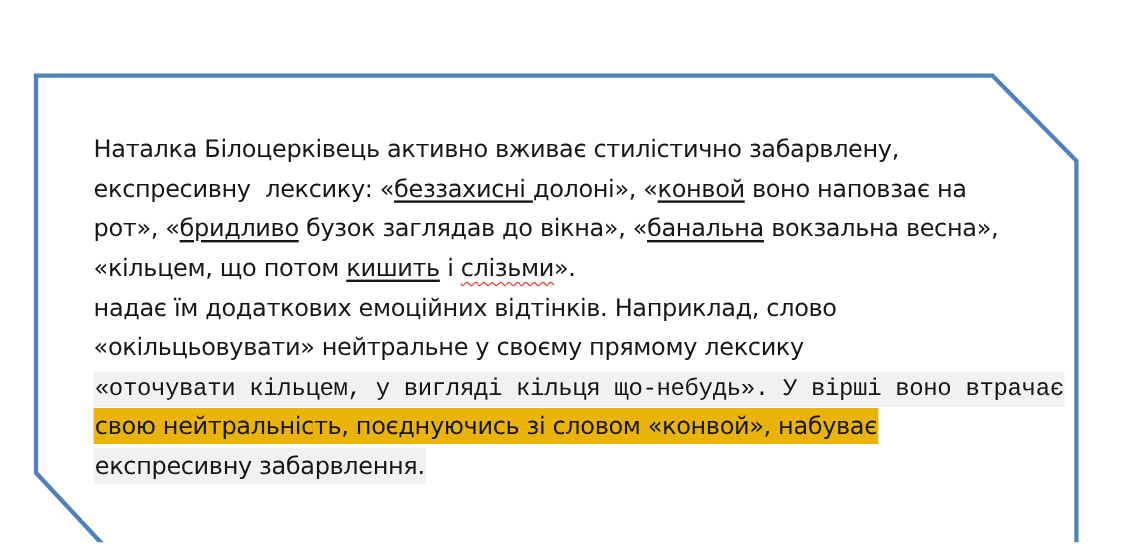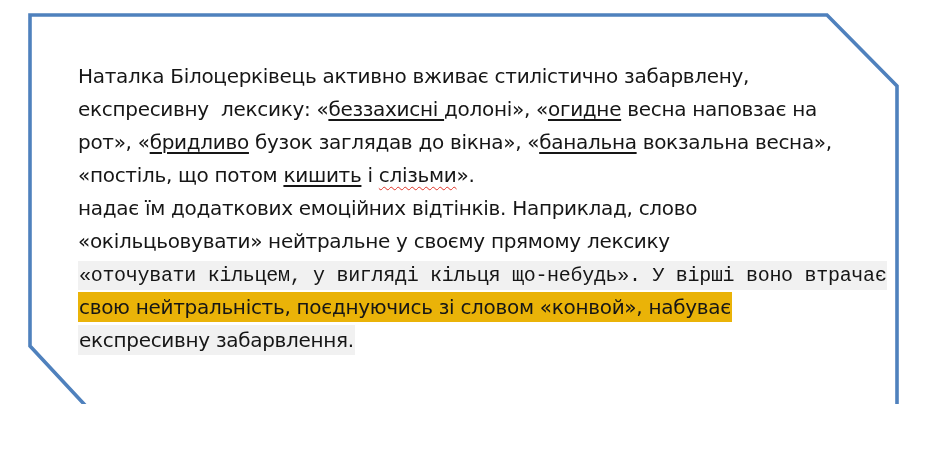--- a/index.html
+++ b/index.html
@@ -7,20 +7,21 @@
     padding: 0;
     background: #ffffff;
     font-family: "DejaVu Sans", sans-serif;
   }
   .canvas {
     position: relative;
     width: 938px;
     height: 404px;
     background: #ffffff;
     overflow: hidden;
+    margin-top: 48px;
   }
   .shape-svg {
     position: absolute;
     left: 0;
     top: 0;
     width: 938px;
     height: 456px;
   }
   .text-block {
     position: absolute;
@@ -58,22 +59,22 @@
 </style>
 </head>
 <body>
 
 <div class="canvas">
   <svg class="shape-svg" viewBox="0 0 938 456" xmlns="http://www.w3.org/2000/svg">
     <polygon fill="#ffffff" stroke="#4f81bd" stroke-width="3.6" stroke-linejoin="miter" points="30,15 827,15 897,86 897,418 97,418 30,346"></polygon>
   </svg>
   <div class="text-block" style="color: rgb(22, 22, 22);">
       <div class="line"><span class="line-inner"><span>Наталка Білоцерківець активно вживає стилістично забарвлену,</span></span></div>
-      <div class="line"><span class="line-inner"><span>експресивну  лексику: «</span><span class="u">беззахисні </span><span>долоні», «</span><span class="u">огидне</span><span> весна наповзає на</span></span></div>
+      <div class="line"><span class="line-inner"><span>експресивну  лексику: «</span><span class="u">беззахисні </span><span>долоні», «</span><span class="u">конвой</span><span> воно наповзає на</span></span></div>
       <div class="line"><span class="line-inner"><span>рот», «</span><span class="u">бридливо</span><span> бузок заглядав до вікна», «</span><span class="u">банальна</span><span> вокзальна весна»,</span></span></div>
-      <div class="line"><span class="line-inner"><span>«постіль, що потом </span><span class="u">кишить</span><span> і </span><span class="sq">слізьми</span><span>».</span></span></div>
+      <div class="line"><span class="line-inner"><span>«кільцем, що потом </span><span class="u">кишить</span><span> і </span><span class="sq">слізьми</span><span>».</span></span></div>
       <div class="line"><span class="line-inner"><span>надає їм додаткових емоційних відтінків. Наприклад, слово</span></span></div>
       <div class="line"><span class="line-inner"><span>«окільцьовувати» нейтральне у своєму прямому лексику</span></span></div>
       <div class="line"><span class="line-inner hl" style="background: rgb(241, 241, 241); font-family: Liberation Mono, monospace;"><span>«оточувати кільцем, у вигляді кільця що-небудь». У вірші воно втрачає</span></span></div>
       <div class="line"><span class="line-inner hl" style="background: #eab308;"><span>свою нейтральність, поєднуючись зі словом «конвой», набуває</span></span></div>
       <div class="line"><span class="line-inner hl" style="background: rgb(241, 241, 241);"><span>експресивну забарвлення.</span></span></div>
     </div>
 </div>
 
 </body></html>

